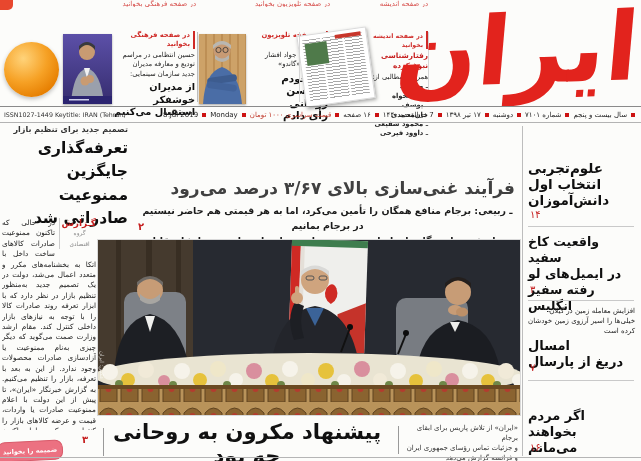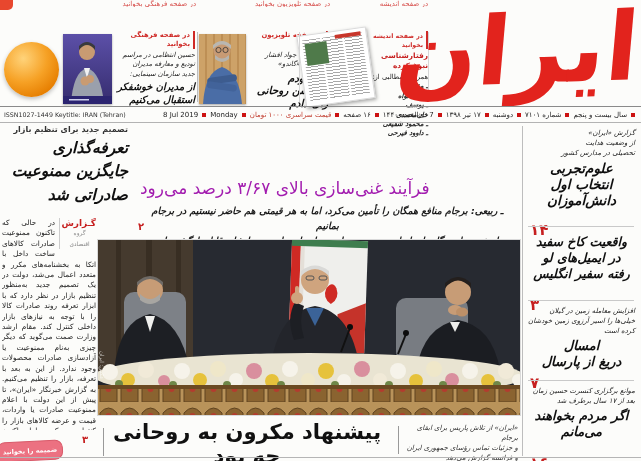--- a/index.html
+++ b/index.html
@@ -1,20 +1,20 @@
 <!DOCTYPE html>
 <html lang="fa" dir="rtl"><head>
 <meta charset="utf-8">
 <style>
   html,body{margin:0;padding:0;}
   body{font-family:"DejaVu Sans",sans-serif;background:#e8e8e8;}
   #paper{position:relative;width:641px;height:461px;background:#fcfcfa;overflow:hidden;
          margin:0 auto;direction:rtl;}
   .abs{position:absolute;}
-  .pre{white-space:pre-line;font-style:italic;}
+  .pre{white-space:pre-line;}
   .hair-h{position:absolute;height:1px;background:#9a9a9a;}
   .hair-v{position:absolute;width:1px;background:#bdbdbd;}
 
   
   .corner-frag{left:0;top:0;width:13px;height:10px;background:#e8472e;border-radius:0 0 5px 0;}
   .topfrag{top:0;height:7px;overflow:hidden;color:#cf2a27;font-size:7px;line-height:8px;
            text-align:right;opacity:.85;}
   .ball{left:4px;top:42px;width:55px;height:55px;border-radius:50%;
         background:radial-gradient(circle at 35% 30%,#ffd37a,#f6a125 45%,#e67e00 78%,#d66c00);
         box-shadow:0 2px 4px rgba(0,0,0,.25);}
@@ -40,22 +40,22 @@
            border-bottom:1px solid #b3b3b3;display:flex;align-items:center;gap:4px;
            padding:0 6px;box-sizing:border-box;font-size:7px;color:#222;}
   .sq{width:4px;height:4px;background:#cc1212;display:inline-block;flex:0 0 auto;}
   .seg{white-space:nowrap;}
   .seg.red{color:#c0392b;}
   .issn{position:absolute;left:4px;top:111px;font-size:6.3px;color:#333;direction:ltr;}
 
   
   .lead-h1{left:140px;top:122px;width:375px;text-align:center;font-size:40px;
            font-weight:900;color:#131313;letter-spacing:-1px;line-height:52px;}
-  .lead-sub{left:140px;top:178px;width:375px;text-align:left;font-size:17px;
-            font-weight:400;color:#a21caf;}
+  .lead-sub{left:140px;top:178px;width:375px;text-align:right;font-size:17px;
+            font-weight:700;color:#404040;}
   .lead-bullets{left:140px;top:203px;width:375px;text-align:center;font-size:9.5px;
                 font-weight:700;color:#1a1a1a;line-height:15px;}
   .page-ref{color:#c61f1f;font-weight:800;font-size:10px;}
   .photo-wrap{left:98px;top:240px;width:422px;height:175px;background:#23262c;
               box-shadow:0 0 0 1px #d9d9d9;}
   .photo-credit{position:absolute;left:1px;top:40px;height:100px;writing-mode:vertical-rl;
                 font-size:5.5px;color:rgba(255,255,255,.7);letter-spacing:1px;}
 
   
   .bottom-kick{left:402px;top:423px;width:116px;font-size:7px;line-height:10px;
@@ -72,22 +72,22 @@
   .rep{float:right;width:33px;text-align:center;border-left:1px solid #ccc;
        padding-left:3px;margin-left:4px;margin-bottom:2px;}
   .rep .lbl{color:#c61f1f;font-size:9px;font-weight:800;display:block;margin-left:16px;}
   .rep .grp{color:#8a8a8a;font-size:5.8px;display:block;}
   .pink-tab{left:-3px;top:441px;width:64px;height:18px;background:#ec7181;
             border:1px solid #d85a6a;border-radius:8px 8px 8px 2px;transform:rotate(-3deg);
             color:#fff;font-size:6.5px;line-height:18px;text-align:center;font-weight:700;}
 
   
   .sb-kick{font-size:7px;line-height:10px;color:#222;text-align:right;}
-  .sb-head{font-weight:900;color:#0f0f0f;text-align:center;}
-  .sb-page{color:#c61f1f;font-weight:700;font-size:15px;margin-top:12px;}
+  .sb-head{font-weight:900;color:#0f0f0f;text-align:left;}
+  .sb-page{color:#c61f1f;font-weight:400;font-size:10px;}
   .sb-sep{position:absolute;height:1px;background:#c9c9c9;left:528px;width:106px;}
 </style>
 </head>
 <body>
 
 <div id="paper">
 
   <div class="abs corner-frag"></div>
   <div class="abs topfrag" style="left:112px;width:84px;">در صفحه فرهنگی بخوانید</div>
   <div class="abs topfrag" style="left:246px;width:84px;">در صفحه تلویزیون بخوانید</div>
@@ -307,43 +307,38 @@
       <span class="grp">گروه اقتصادی</span>
     </span>
     <span>در حالی که تاکنون ممنوعیت صادرات کالاهای ساخت داخل با اتکا به بخشنامه‌های مکرر و متعدد اعمال می‌شد، دولت در یک تصمیم جدید به‌منظور تنظیم بازار در نظر دارد که با ابزار تعرفه روند صادرات کالا را با توجه به نیازهای بازار داخلی کنترل کند. مقام ارشد وزارت صمت می‌گوید که دیگر چیزی به‌نام ممنوعیت یا آزادسازی صادرات محصولات وجود ندارد. از این به بعد با تعرفه، بازار را تنظیم می‌کنیم. به گزارش خبرنگار «ایران»، تا پیش از این دولت با اعلام ممنوعیت صادرات یا واردات، قیمت و عرضه کالاهای بازار را کنترل می‌کرد اما اکنون می‌خواهد با تعرفه‌گذاری کنترل‌های لازم را انجام دهد. بر اساس آخرین مصوبات ستاد تنظیم بازار دیگر چیزی به‌نام ممنوعیت یا آزادسازی صادرات محصولات و کالاهای مختلف وجود ندارد و اگر تصمیم بر تنظیم بازار یک محصول به نفع تولیدکنندگان یا مصرف‌کنندگان داشته باشیم، با تعرفه آنها بازی خواهیم کرد.»</span>
   </div>
   <div class="abs page-ref" style="left:82px;top:434px;">۳</div>
   <div class="hair-v" style="left:103px;top:428px;height:28px;background:#999;"></div>
   <div class="abs pink-tab">ضمیمه را بخوانید</div>
 
   <div class="hair-v" style="left:522px;top:126px;height:330px;"></div>
 
-  <div class="abs sb-kick pre" style="left:528px;top:128px;width:107px;">گزارش «ایران»
-از وضعیت هدایت
-تحصیلی در مدارس کشور</div>
   <div class="abs sb-head pre" style="left:528px;top:160px;width:107px;font-size:13.5px;line-height:16px;">علوم‌تجربی
 انتخاب اول
 دانش‌آموزان</div>
   <div class="abs sb-page" style="left:530px;top:209px;">۱۴</div>
   <div class="sb-sep" style="top:226px;"></div>
 
   <div class="abs sb-head pre" style="left:528px;top:234px;width:107px;font-size:12.5px;line-height:16px;">واقعیت کاخ سفید
 در ایمیل‌های لو
 رفته سفیر انگلیس</div>
   <div class="abs sb-page" style="left:530px;top:284px;">۳</div>
   <div class="sb-sep" style="top:300px;"></div>
 
   <div class="abs sb-head pre" style="left:528px;top:338px;width:107px;font-size:13px;line-height:16px;">امسال
 دریغ از پارسال</div>
   <div class="abs sb-kick pre" style="left:528px;top:306px;width:107px;">افزایش معامله زمین در گیلان
 خیلی‌ها را اسیر آرزوی زمین خودشان
 کرده است</div>
   <div class="abs sb-page" style="left:530px;top:362px;">۷</div>
   <div class="sb-sep" style="top:380px;"></div>
 
-  <div class="abs sb-kick pre" style="left:528px;top:386px;width:107px;">موانع برگزاری کنسرت حسین زمان
-بعد از ۱۷ سال برطرف شد</div>
   <div class="abs sb-head pre" style="left:528px;top:408px;width:107px;font-size:13px;line-height:16px;">اگر مردم بخواهند
 می‌مانم</div>
   <div class="abs sb-page" style="left:530px;top:442px;">۱۶</div>
 
   <div class="hair-h" style="left:0;top:457px;width:641px;background:#b5b5b5;"></div>
 </div>
 
 </body></html>

